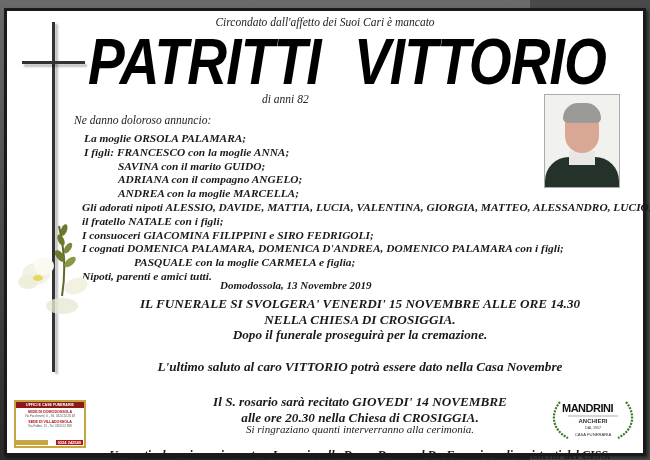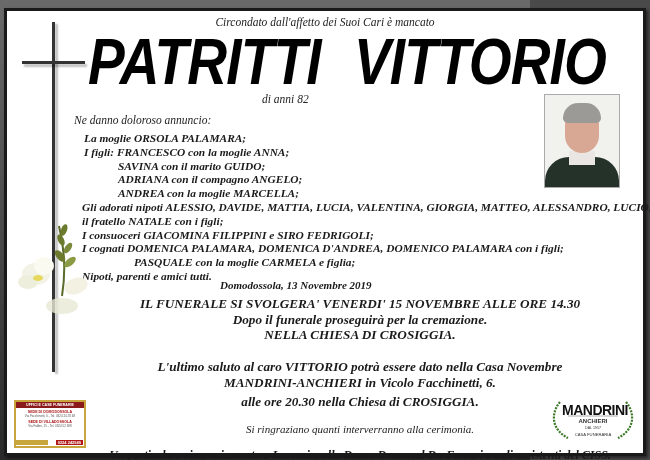--- a/index.html
+++ b/index.html
@@ -42,21 +42,21 @@
   .thanks2 { top:448px; font-size:12px; font-weight:bold; left:80px; width:560px; }
   .ad { position:absolute; left:14px; top:400px; width:68px; height:44px; background:#fff;
         border:2px solid #c9a53d; font-family:"Liberation Sans","DejaVu Sans",sans-serif; }
   .ad .hdr { background:#8b1a1a; color:#fff; font-size:3.6px; text-align:center; height:6px; line-height:6px; font-weight:bold; }
   .ad .t { color:#a11; font-size:3.6px; text-align:center; font-weight:bold; margin-top:2px; }
   .ad .s { color:#555; font-size:3px; text-align:center; }
   .ad .ph { position:absolute; right:1px; bottom:1px; background:#b01818; color:#fff; font-size:4px; padding:0 2px; font-weight:bold; }
   .ad .gl { position:absolute; left:0; bottom:1px; width:32px; height:5px; background:#c9a53d; }
   .logo { position:absolute; left:548px; top:396px; width:90px; height:48px; }
   .logo .brand { position:absolute; left:14px; top:6px; width:62px; 
-                 font-family:"Liberation Sans","DejaVu Sans",sans-serif; font-weight:bold; font-size:14px; color:#111; letter-spacing:-0.5px; }
+                 font-family:"Liberation Sans","DejaVu Sans",sans-serif; font-weight:bold; font-size:11px; color:#111; letter-spacing:-0.5px; }
   .logo .sub { position:absolute; left:14px; top:22px; width:62px; text-align:center; font-family:"Liberation Sans",sans-serif; font-size:6px; font-weight:bold; color:#333; }
   .logo .since { position:absolute; left:14px; top:30px; width:62px; text-align:center; font-family:"Liberation Sans",sans-serif; font-size:3.6px; color:#333; }
   .logo .kind { position:absolute; left:14px; top:36px; width:62px; text-align:center; font-family:"Liberation Sans",sans-serif; font-size:4.2px; color:#333; }
   .logo svg { position:absolute; left:0; top:0; }
 </style>
 </head>
 <body>
 
 <div class="sheet">
   <div class="frame"></div>
@@ -103,30 +103,30 @@
     <ellipse cx="14" cy="66" rx="10" ry="7" fill="#eeeedd"></ellipse>
     <ellipse cx="24" cy="62" rx="5" ry="3" fill="#e6d85a"></ellipse>
     <ellipse cx="62" cy="70" rx="12" ry="8" fill="#f2f1e2" transform="rotate(-20 62 70)"></ellipse>
     <ellipse cx="48" cy="90" rx="16" ry="8" fill="#e9e9d4" opacity="0.8"></ellipse>
   </svg>
 
   <div class="center place">Domodossola, 13 Novembre 2019</div>
 
   <div class="center bold funeral">
     <div>IL FUNERALE SI SVOLGERA'  VENERDI' 15 NOVEMBRE ALLE ORE 14.30</div>
+    <div>NELLA CHIESA DI CROSIGGIA.</div>
     <div>Dopo il funerale proseguirà per la cremazione.</div>
-    <div>NELLA CHIESA DI CROSIGGIA.</div>
   </div>
 
   <div class="center bold saluto">
     <div>L'ultimo saluto al caro VITTORIO potrà essere dato nella Casa Novembre</div>
-    <div>MANDRINI-ANCHIERI in Vicolo Facchinetti, 6.</div>
   </div>
 
   <div class="center bold rosario">
+    <div>Il S. rosario sarà recitato GIOVEDI' 14 NOVEMBRE</div>
     <div>alle ore 20.30 nella Chiesa di CROSIGGIA.</div>
   </div>
 
   <div class="center thanks1">Si ringraziano quanti interverranno alla cerimonia.</div>
   <div class="center thanks2">Un particolare ringraziamento a Lucrezia, alla Dr.ssa Dresco,al Dr. Ferrari e agli assistenti del CISS.</div>
 
   <div class="ad">
     <div class="hdr">UFFICI E CASE FUNERARIE</div>
     <div class="t">SEDE DI DOMODOSSOLA</div>
     <div class="s">Via Facchinetti, 6 - Tel. 0324 24 28 48</div>

